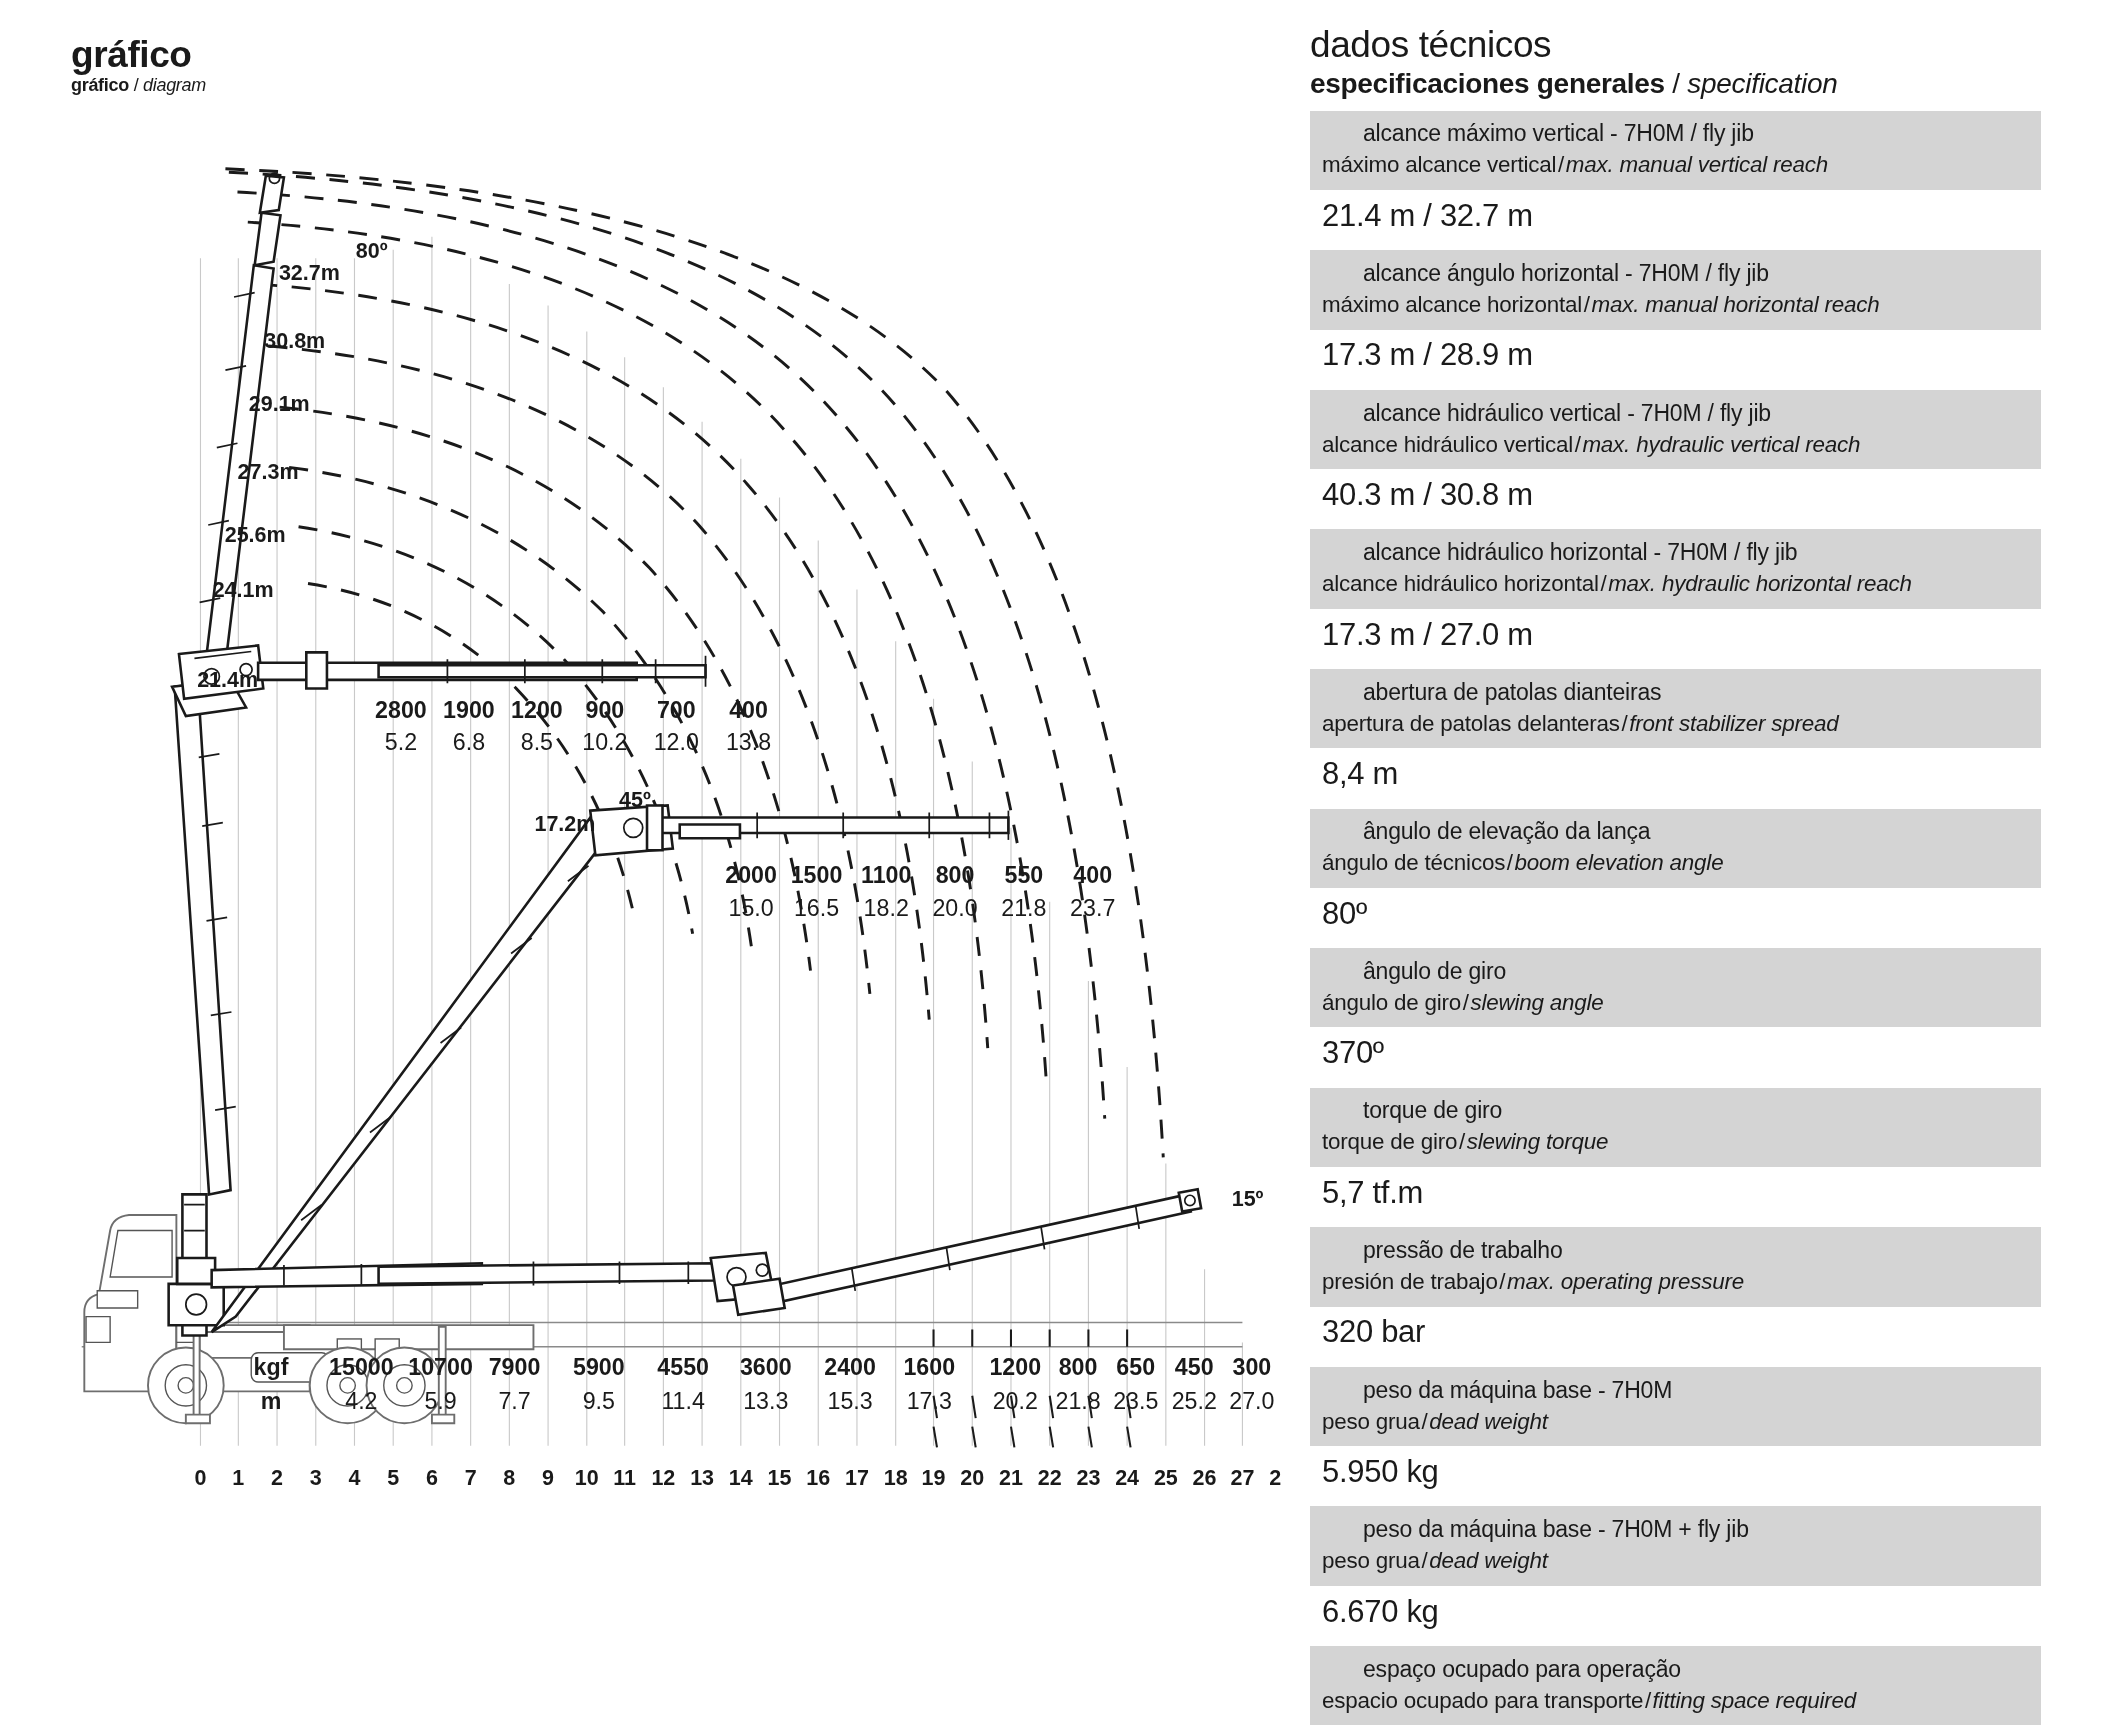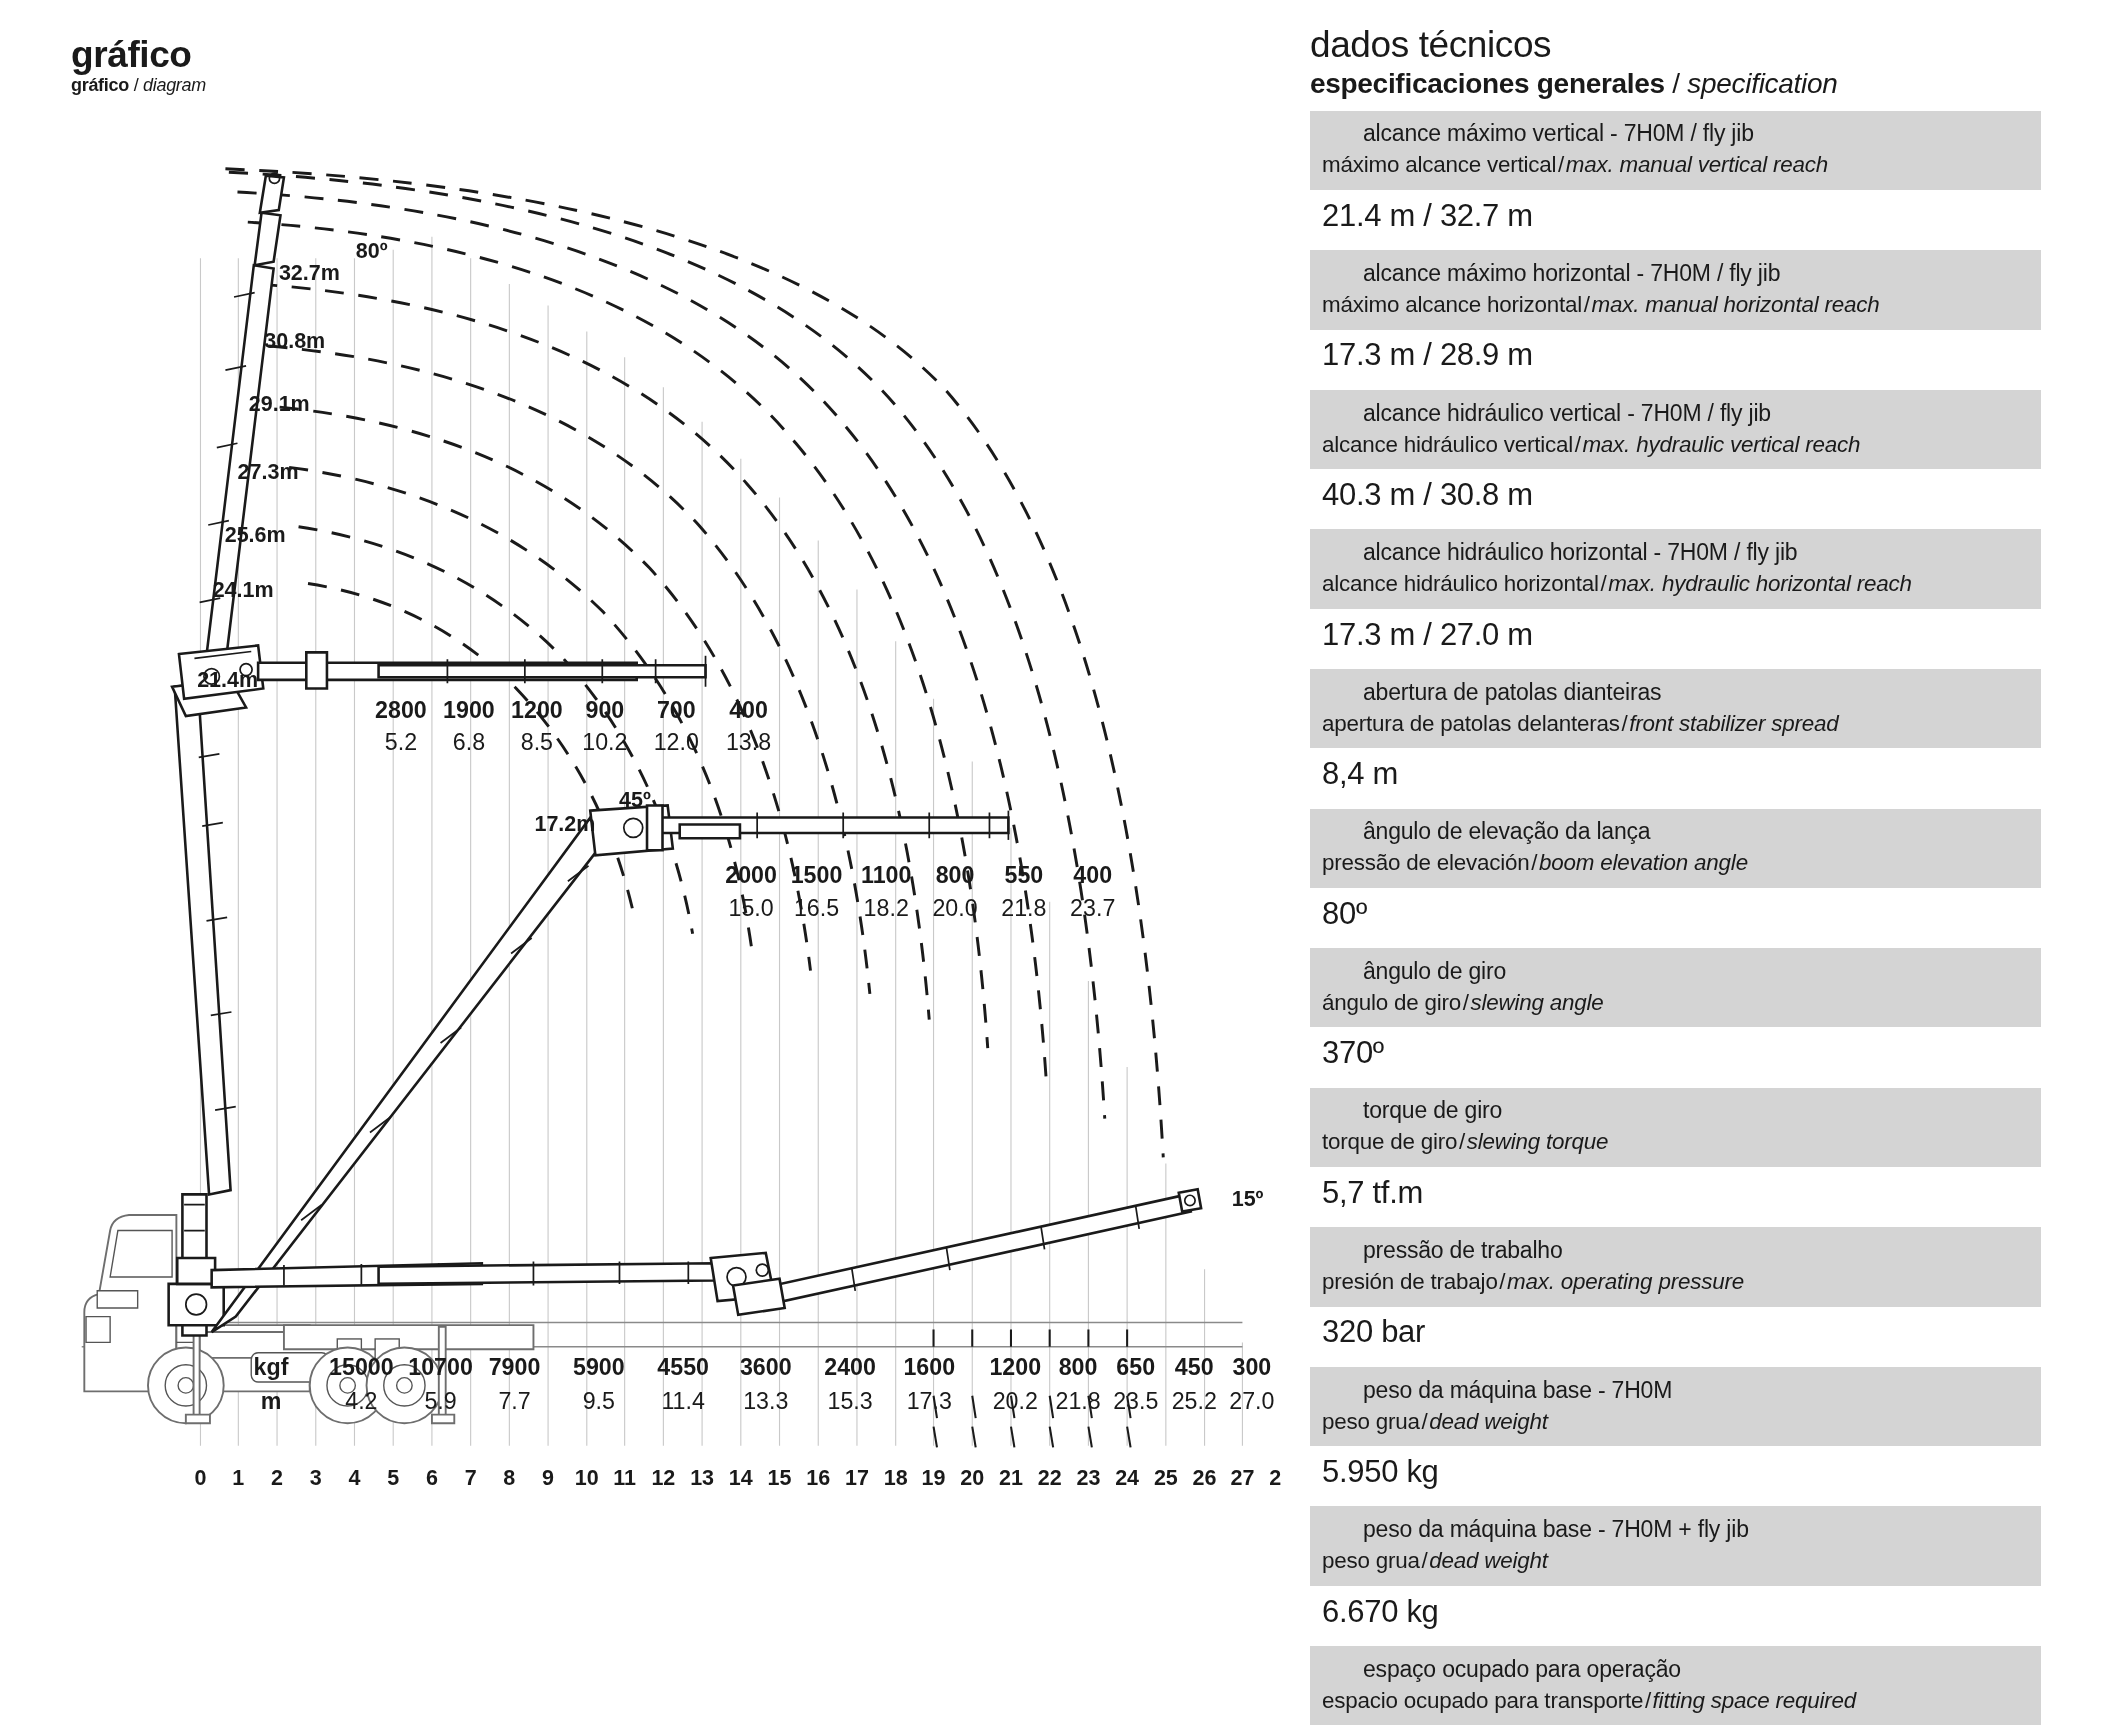--- a/index.html
+++ b/index.html
@@ -367,21 +367,21 @@
 
     <div class="spec-row">
       <div class="pt">alcance máximo vertical - 7H0M / fly jib</div>
       <div class="sub">
         <span>máximo alcance vertical</span><span class="sep">/</span><span class="en">max. manual vertical reach</span>
       </div>
     </div>
     <div class="spec-val">21.4 m / 32.7 m</div>
 
     <div class="spec-row">
-      <div class="pt">alcance máximo horizontal - 7H0M / fly jib</div>
+      <div class="pt">alcance ángulo horizontal - 7H0M / fly jib</div>
       <div class="sub">
         <span>máximo alcance horizontal</span><span class="sep">/</span><span class="en">max. manual horizontal reach</span>
       </div>
     </div>
     <div class="spec-val">17.3 m / 28.9 m</div>
 
     <div class="spec-row">
       <div class="pt">alcance hidráulico vertical - 7H0M / fly jib</div>
       <div class="sub">
         <span>alcance hidráulico vertical</span><span class="sep">/</span><span class="en">max. hydraulic vertical reach</span>
@@ -401,21 +401,21 @@
       <div class="pt">abertura de patolas dianteiras</div>
       <div class="sub">
         <span>apertura de patolas delanteras</span><span class="sep">/</span><span class="en">front stabilizer spread</span>
       </div>
     </div>
     <div class="spec-val">8,4 m</div>
 
     <div class="spec-row">
       <div class="pt">ângulo de elevação da lança</div>
       <div class="sub">
-        <span>pressão de elevación</span><span class="sep">/</span><span class="en">boom elevation angle</span>
+        <span>ángulo de técnicos</span><span class="sep">/</span><span class="en">boom elevation angle</span>
       </div>
     </div>
     <div class="spec-val">80º</div>
 
     <div class="spec-row">
       <div class="pt">ângulo de giro</div>
       <div class="sub">
         <span>ángulo de giro</span><span class="sep">/</span><span class="en">slewing angle</span>
       </div>
     </div>

